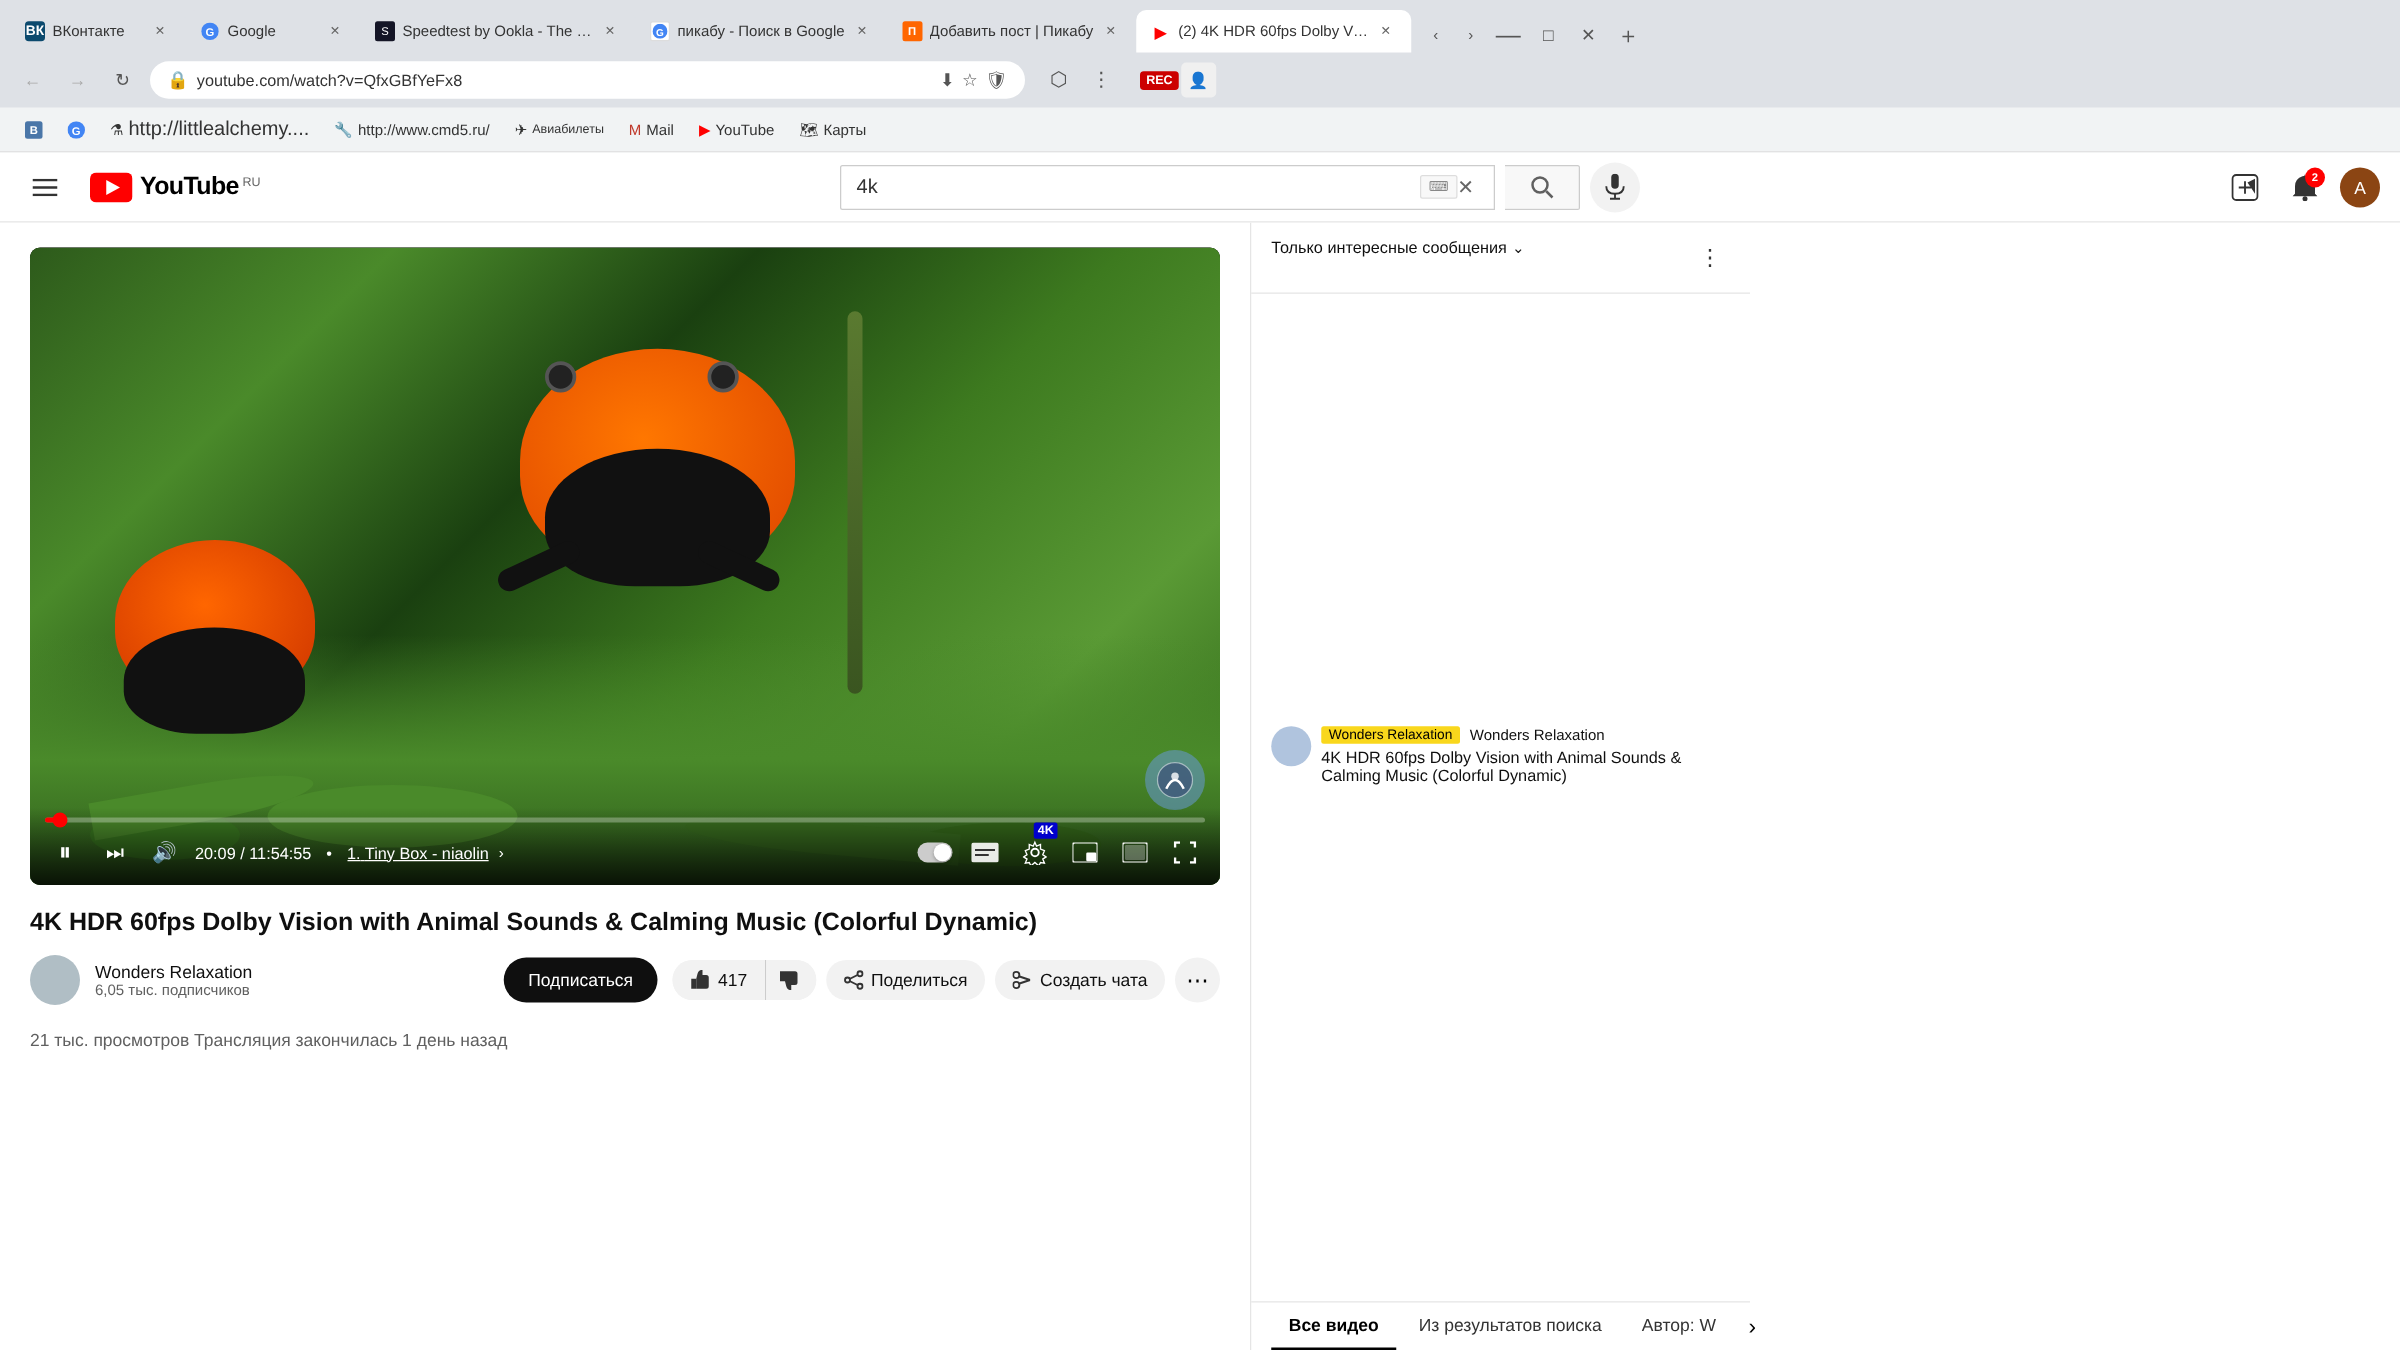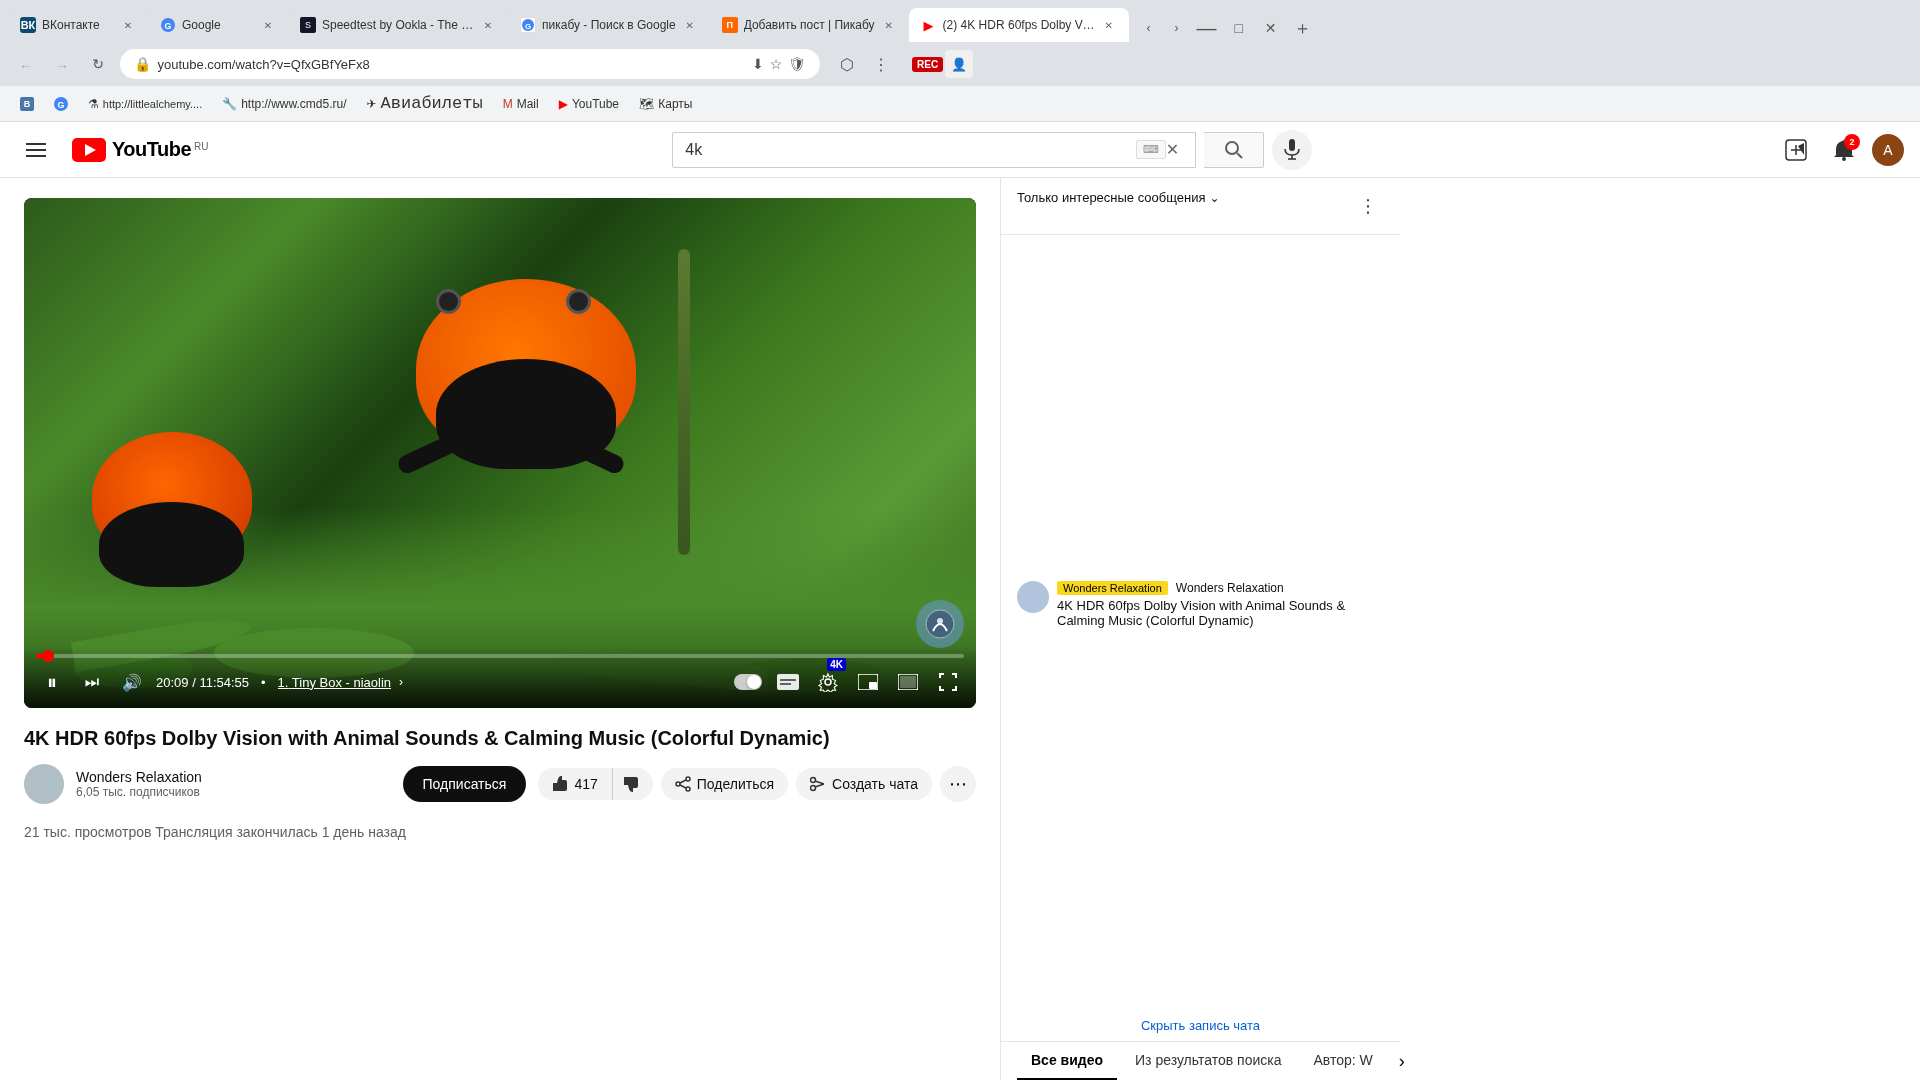--- a/index.html
+++ b/index.html
@@ -218,29 +218,29 @@
       <div style="width:14px;height:14px;background:#4a76a8;border-radius:2px;display:flex;align-items:center;justify-content:center;color:#fff;font-size:9px;font-weight:bold;">В</div>
     </div>
     <div class="bookmark-item">
       <svg width="14" height="14" viewBox="0 0 14 14">
           <circle cx="7" cy="7" r="7" fill="#4285f4"></circle>
           <text x="7" y="11" text-anchor="middle" fill="white" font-size="9" font-weight="bold">G</text>
         </svg>
     </div>
     <div class="bookmark-item">
       <span style="font-size:12px;">⚗</span>
-      <span style="font-size:11px;">http://littlealchemy....</span>
+      <span style="font-size:16px;">http://littlealchemy....</span>
     </div>
     <div class="bookmark-item">
       <span style="font-size:12px;">🔧</span>
       <span style="font-size:12px;">http://www.cmd5.ru/</span>
     </div>
     <div class="bookmark-item">
       <span style="font-size:12px;">✈</span>
-      <span style="font-size:17px;font-family:Liberation Mono, monospace;">Авиабилеты</span>
+      <span style="font-size:10px;">Авиабилеты</span>
     </div>
     <div class="bookmark-item">
       <span style="font-size:12px;color:#c0392b;">M</span>
       <span style="font-size:12px;">Mail</span>
     </div>
     <div class="bookmark-item">
       <span style="font-size:12px;color:#ff0000;">▶</span>
       <span style="font-size:12px;">YouTube</span>
     </div>
     <div class="bookmark-item">
@@ -494,23 +494,20 @@
           <div style="width:32px;height:32px;border-radius:50%;background:#b0c4de;flex-shrink:0;"></div>
           <div>
             <div style="display:flex;align-items:center;gap:4px;flex-wrap:wrap;margin-bottom:3px;">
               <span class="chat-author-badge">Wonders Relaxation</span>
               <span class="chat-author-name">Wonders Relaxation</span>
             </div>
             <div class="chat-msg-text">4K HDR 60fps Dolby Vision with Animal Sounds &amp; Calming Music (Colorful Dynamic)</div>
           </div>
         </div>
       </div>
-      <div class="hide-chat-btn">
-        <span>Скрыть запись чата</span>
-      </div>
       <div class="bottom-tabs">
         <div class="bottom-tab active">Все видео</div>
         <div class="bottom-tab">Из результатов поиска</div>
         <div class="bottom-tab">Автор: W</div>
         <div class="bottom-tab-arrow">›</div>
       </div>
     </div>
   </div>
 </div>
 

